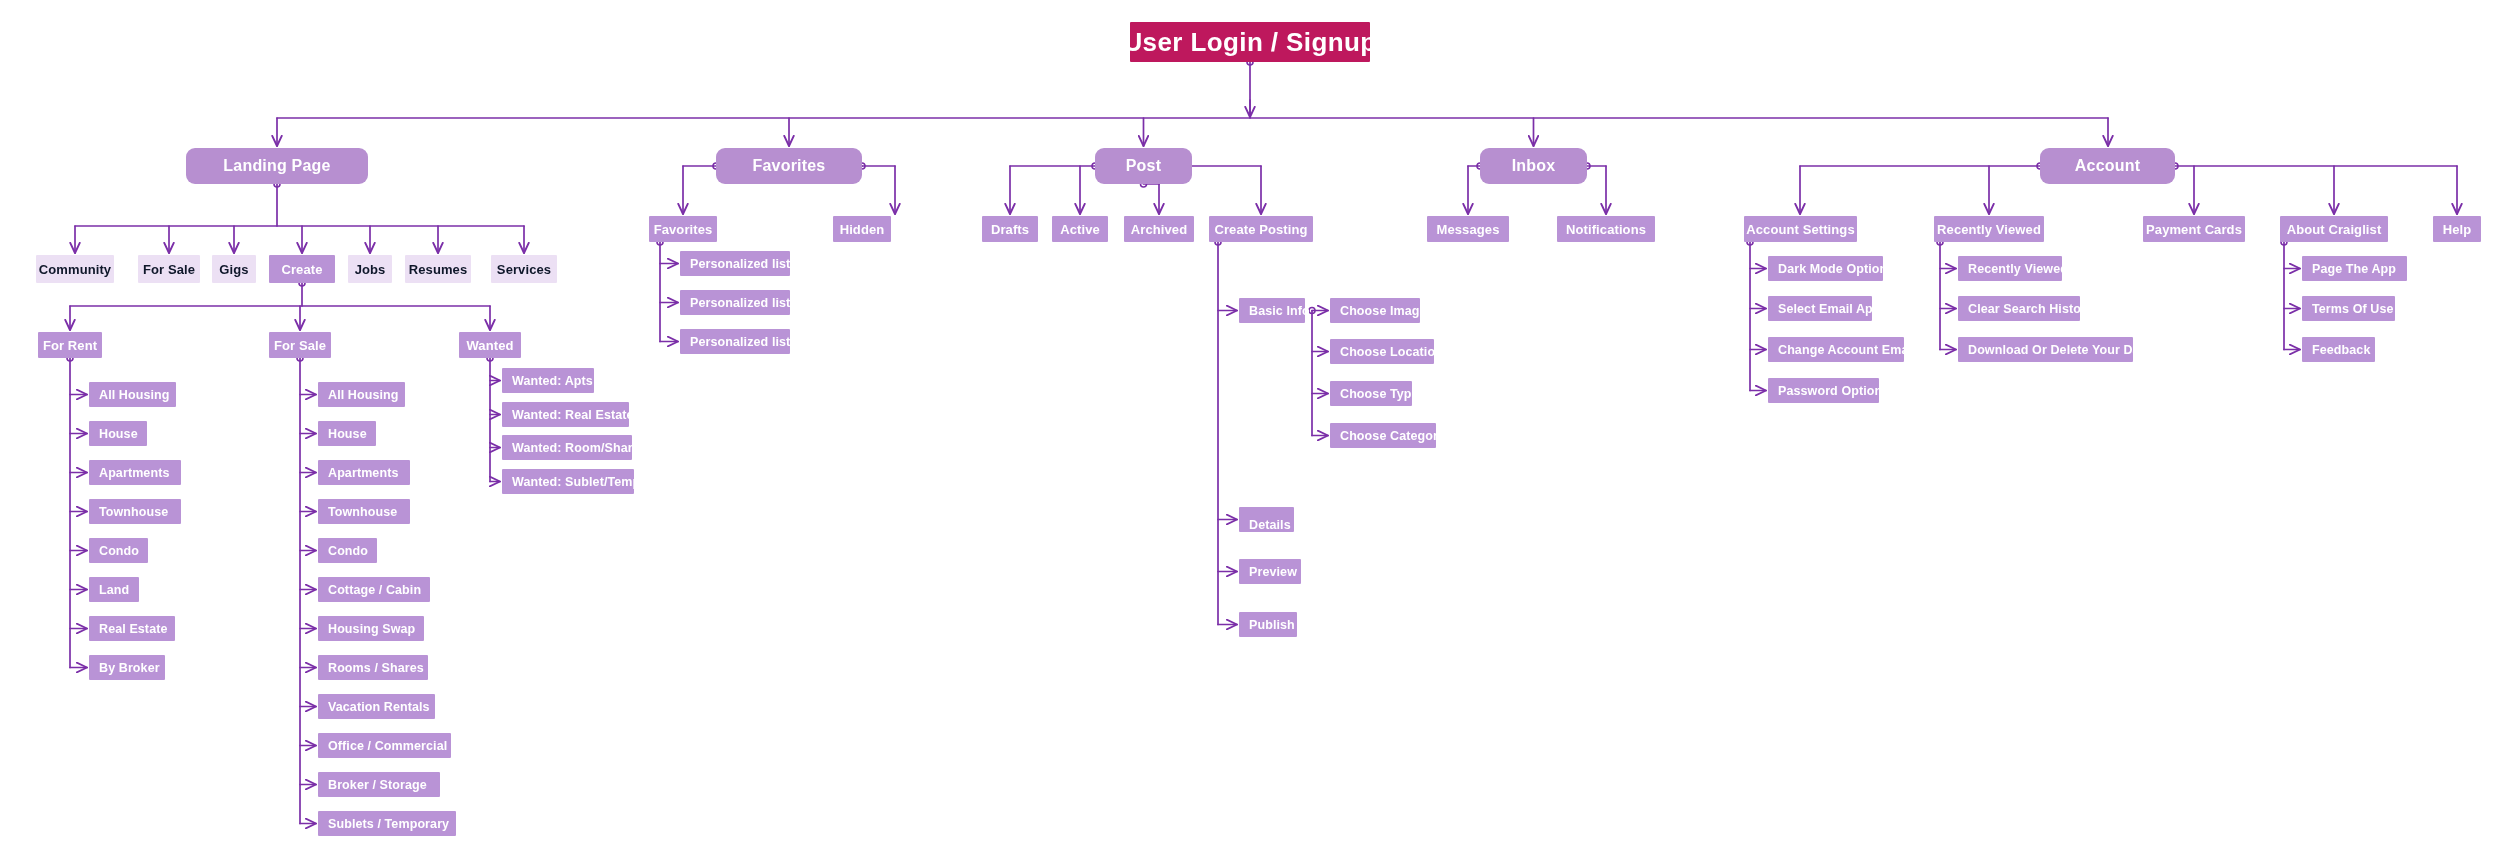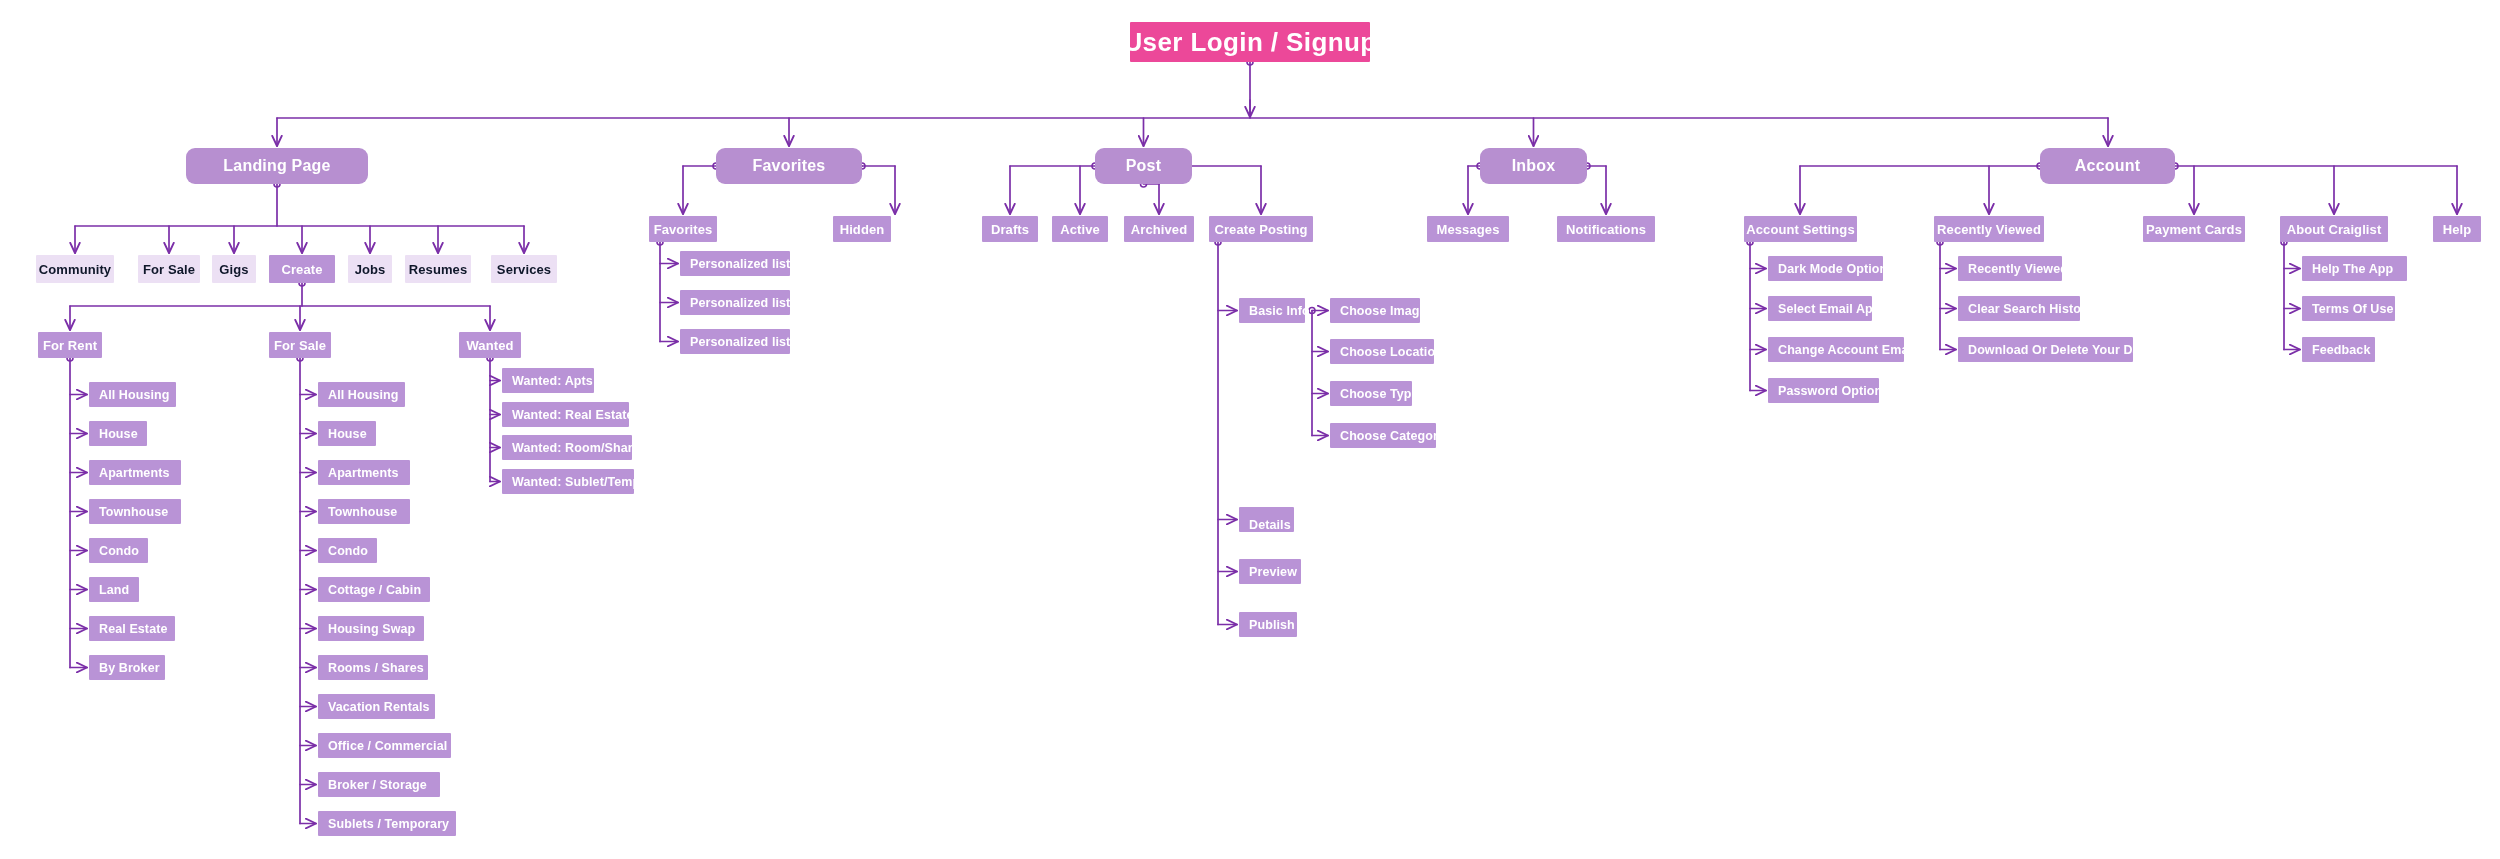--- a/index.html
+++ b/index.html
@@ -31,21 +31,21 @@
     justify-content:flex-start;
     white-space:nowrap;
     letter-spacing:0.1px;
     font-weight:bold;
     border-radius:1px;
     padding:0 10px;
     z-index:3;
   }
   .node.center{ justify-content:center; }
   .node.root{
-    background:#ec4899;
+    background:#be185d;
     font-size:26px;
     letter-spacing:0.4px;
   }
   .node.lvl2{
     background:#b78fd0;
     font-size:16px;
     letter-spacing:0.2px;
     border-radius:9px;
   }
   .node.lvl3{ font-size:13px; }
@@ -413,21 +413,21 @@
       <span>Recently Viewed</span>
     </div>
   <div class="node lvl4" style="left:1958px;top:296px;width:122px;height:25px;">
       <span>Clear Search History</span>
     </div>
   <div class="node lvl4" style="left:1958px;top:337px;width:175px;height:25px;">
       <span>Download Or Delete Your Data</span>
     </div>
 
   <div class="node lvl4" style="left:2302px;top:256px;width:105px;height:25px;">
-      <span>Help The App</span>
+      <span>Page The App</span>
     </div>
   <div class="node lvl4" style="left:2302px;top:296px;width:93px;height:25px;">
       <span>Terms Of Use</span>
     </div>
   <div class="node lvl4" style="left:2302px;top:337px;width:73px;height:25px;">
       <span>Feedback</span>
     </div>
 
 </div>
 

